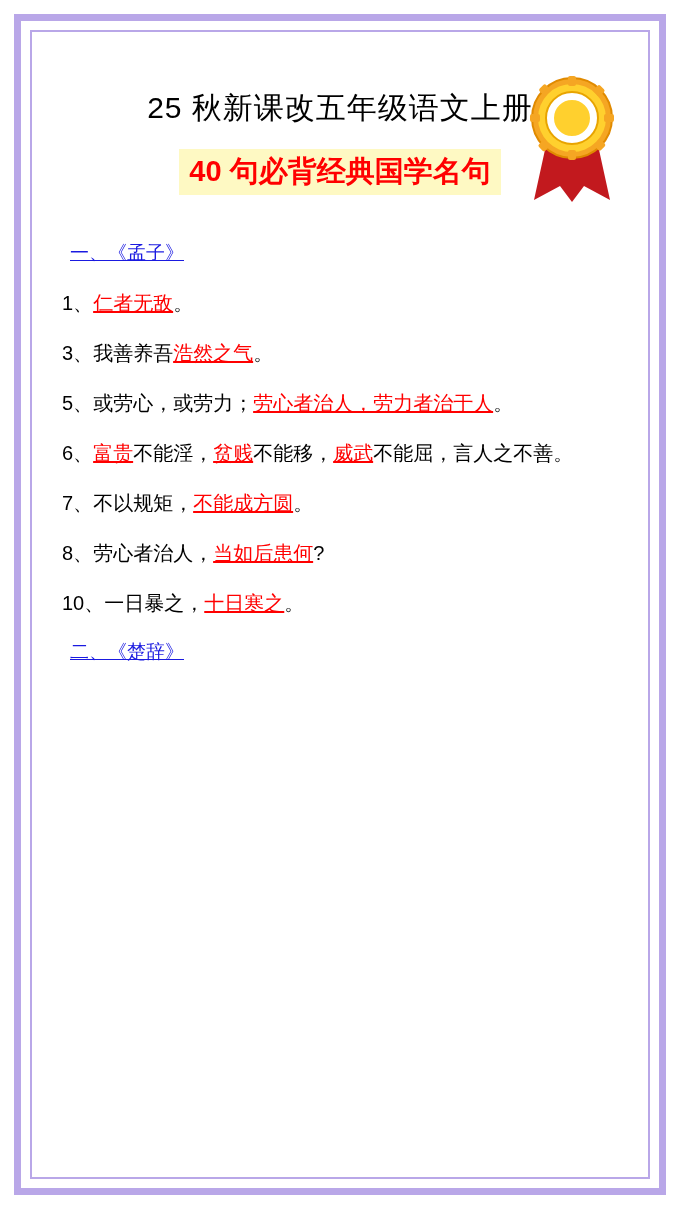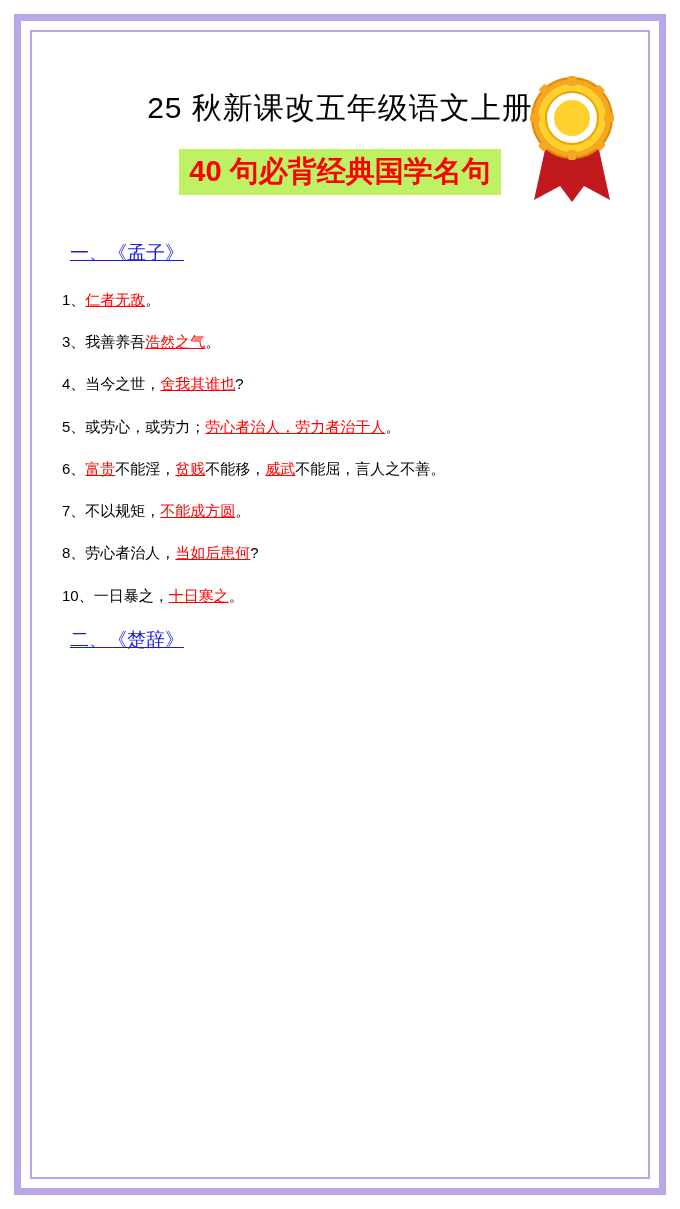--- a/index.html
+++ b/index.html
@@ -63,21 +63,21 @@
     margin: 28px 0 0 0;
     font-weight: 400;
     line-height: 1.3;
   }
   .subtitle-wrap {
     margin-top: 22px;
     text-align: center;
   }
   .subtitle {
     display: inline-block;
-    background: #bef264;
+    background: #fef9c3;
     color: #ff0000;
     font-size: 29px;
     font-weight: bold;
     padding: 4px 10px 6px 10px;
     line-height: 1.25;
   }
   .ribbon {
     position: absolute;
     right: -8px;
     top: -14px;
@@ -90,21 +90,21 @@
     margin-top: 44px;
   }
   .section-head {
     color: #1a1ae0;
     font-size: 19px;
     text-decoration: underline;
     margin: 0 0 20px 8px;
     line-height: 1.5;
   }
   .entry {
-    font-size: 15px;
+    font-size: 20px;
     color: #000000;
     line-height: 1.55;
     margin: 0 0 19px 0;
   }
   .hl {
     color: #ff0000;
     text-decoration: underline;
   }
   .blk {
     color: #000000;
@@ -143,21 +143,20 @@
         <h1 class="main-title">25 秋新课改五年级语文上册</h1>
         <div class="subtitle-wrap">
           <span class="subtitle">40 句必背经典国学名句</span>
         </div>
       </div>
 
       <div class="body-list" id="body-list">
           <div class="section-head">一、《孟子》</div>
           <p class="entry"><span class="blk">1、</span><span class="hl">仁者无敌</span><span class="blk">。</span></p>
           <p class="entry"><span class="blk">3、</span><span class="blk">我善养吾</span><span class="hl">浩然之气</span><span class="blk">。</span></p>
-          <p class="entry"><span class="blk">4、</span><span class="blk">当今之世，</span><span class="hl">舍我其谁也</span><span class="blk">?</span></p>
           <p class="entry"><span class="blk">5、</span><span class="blk">或劳心，或劳力；</span><span class="hl">劳心者治人，劳力者治于人</span><span class="blk">。</span></p>
           <p class="entry"><span class="blk">6、</span><span class="hl">富贵</span><span class="blk">不能淫，</span><span class="hl">贫贱</span><span class="blk">不能移，</span><span class="hl">威武</span><span class="blk">不能屈，言人之不善。</span></p>
           <p class="entry"><span class="blk">7、</span><span class="blk">不以规矩，</span><span class="hl">不能成方圆</span><span class="blk">。</span></p>
           <p class="entry"><span class="blk">8、</span><span class="blk">劳心者治人，</span><span class="hl">当如后患何</span><span class="blk">?</span></p>
           <p class="entry"><span class="blk">10、</span><span class="blk">一日暴之，</span><span class="hl">十日寒之</span><span class="blk">。</span></p>
           <div class="section-head">二、《楚辞》</div>
         </div>
 
     </div>
   </div>

